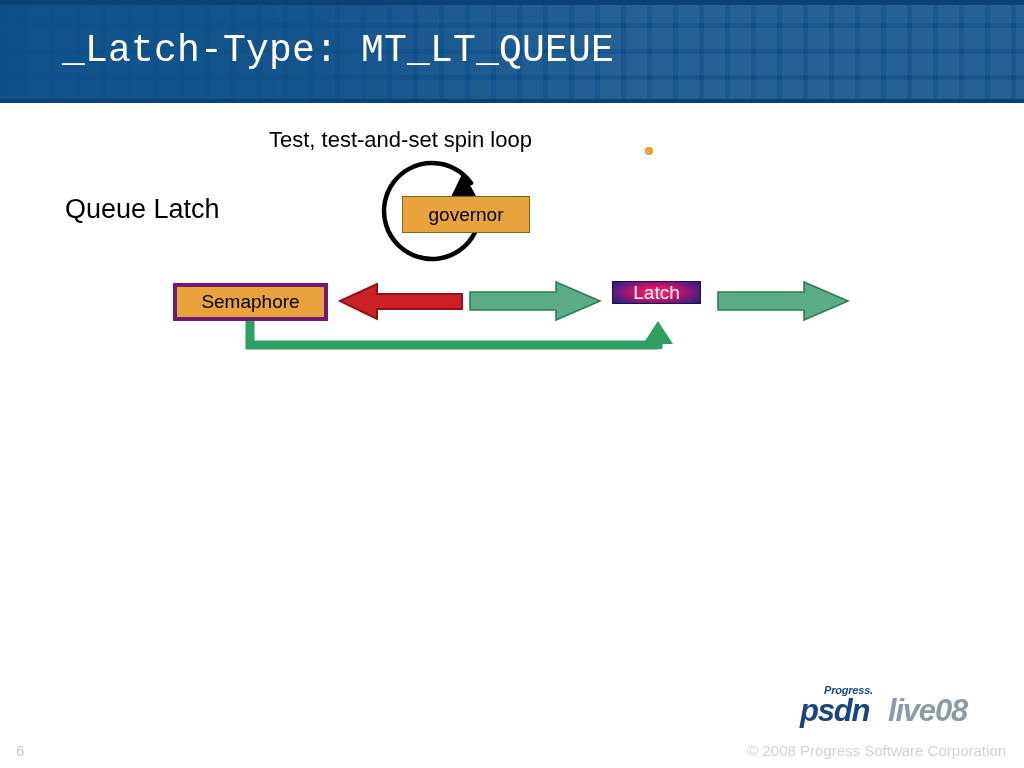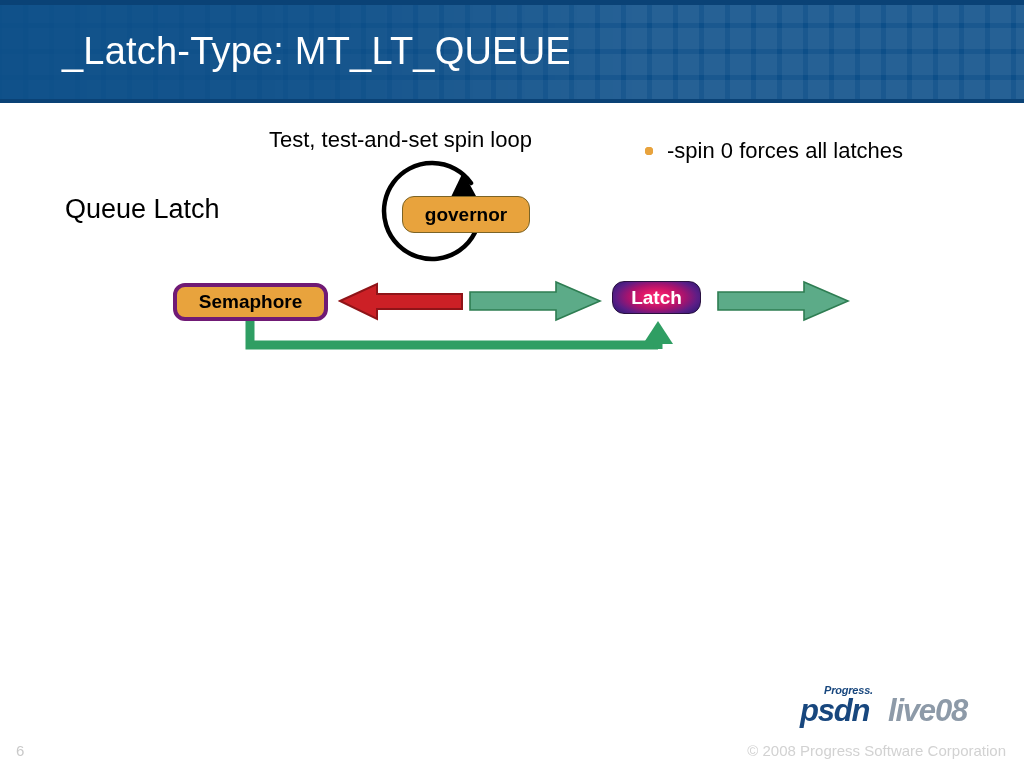--- a/index.html
+++ b/index.html
@@ -52,20 +52,21 @@
   }
   #slide-title {
     position: absolute;
     left: 62px;
     top: 29px;
     font-size: 38px;
     line-height: 44px;
     color: #ffffff;
     white-space: nowrap;
     letter-spacing: 0.2px;
+    font-family: Liberation Mono, monospace;
   }
 
   
   #spin-loop-caption {
     position: absolute;
     left: 269px;
     top: 126px;
     font-size: 22px;
     line-height: 27px;
     white-space: nowrap;
@@ -114,23 +115,22 @@
   }
 
   
   .node-box {
     position: absolute;
     box-sizing: border-box;
     display: flex;
     align-items: center;
     justify-content: center;
     font-size: 19px;
-    font-weight: bold;
-    white-space: nowrap;
-    border-radius: 12px;
+    font-weight: normal;
+    white-space: nowrap;
   }
   #governor-box {
     left: 402px;
     top: 196px;
     width: 128px;
     height: 37px;
     background: #e8a33d;
     border: 1px solid #7b6427;
     color: #000000;
     z-index: 6;
@@ -142,21 +142,21 @@
     height: 38px;
     background: #e8a33d;
     border: 4px solid #701a75;
     color: #000000;
     z-index: 6;
   }
   #latch-box {
     left: 612px;
     top: 281px;
     width: 89px;
-    height: 33px;
+    height: 23px;
     border: 1px solid #2a1040;
     color: #ffffff;
     z-index: 6;
     background:
       radial-gradient(ellipse 62% 78% at 50% 48%, #ff2e7a 0%, #e01868 26%, #a8136e 52%, #5c1e86 76%, #2a1a74 100%);
   }
 
   
   #page-number {
     position: absolute;
@@ -225,24 +225,20 @@
 <div id="spin-loop-caption">Test, test-and-set spin loop</div>
 <div id="queue-latch-label">Queue Latch</div>
 
 <div id="bullet-list">
   <div class="bullet-row">
     <span class="bullet-dot"></span>
   </div>
   <div class="bullet-row">
     <span class="bullet-dot"></span>
   </div>
-  <div class="bullet-row">
-    <span class="bullet-dot"></span>
-    <span>-spin 0 forces all latches</span>
-  </div>
 </div>
 
 <svg id="diagram" viewBox="0 0 1024 768">
 
   <g>
     <path d="M 471 183
              A 48 48 0 1 0 480 212" fill="none" stroke="#000000" stroke-width="4.5" stroke-linecap="round"></path>
     <polygon points="463,172 476,196 451,197" fill="#000000"></polygon>
   </g>
 

